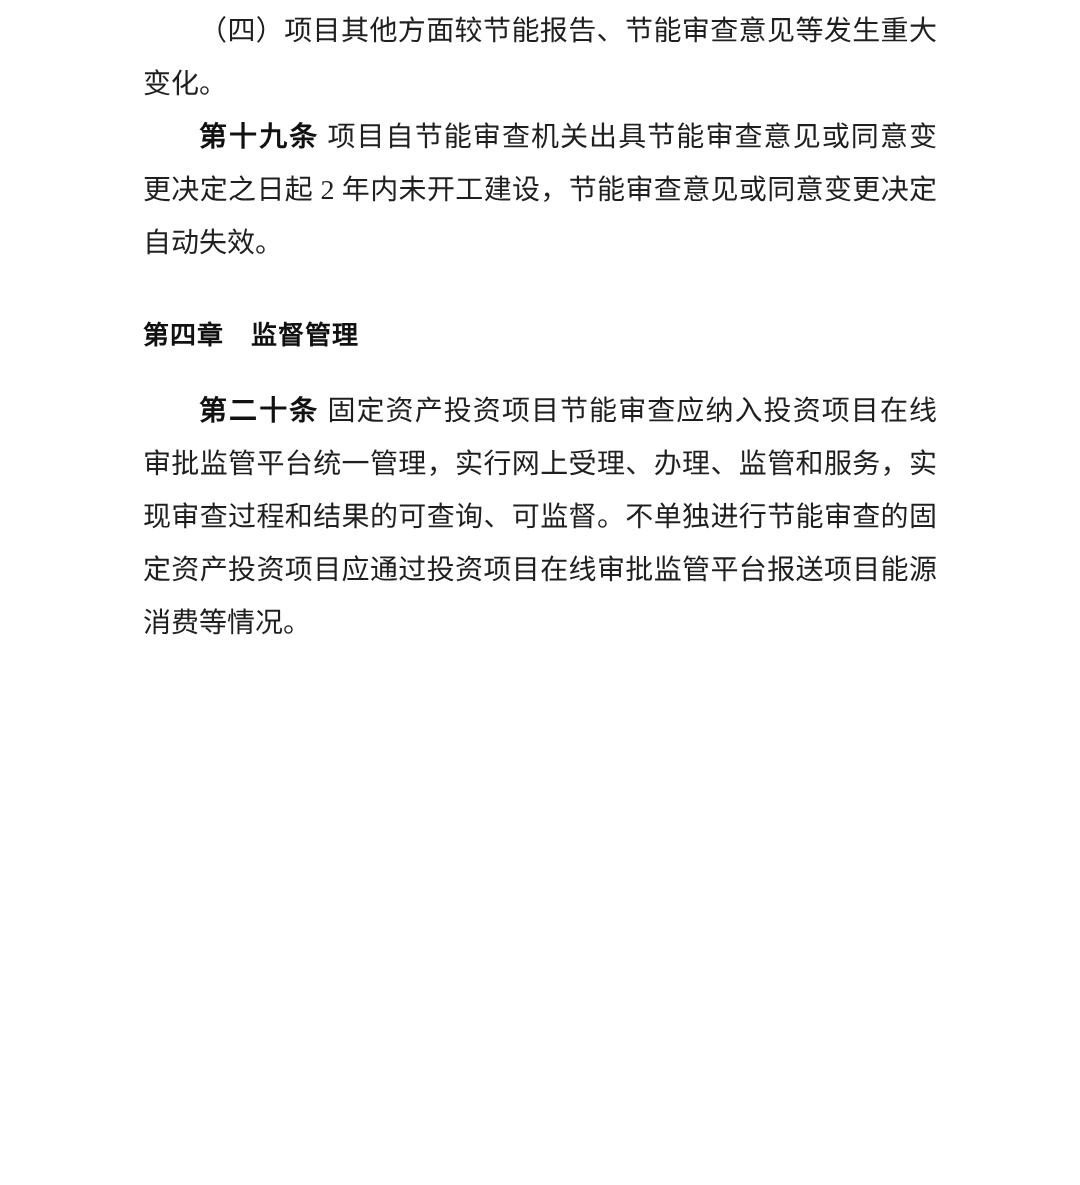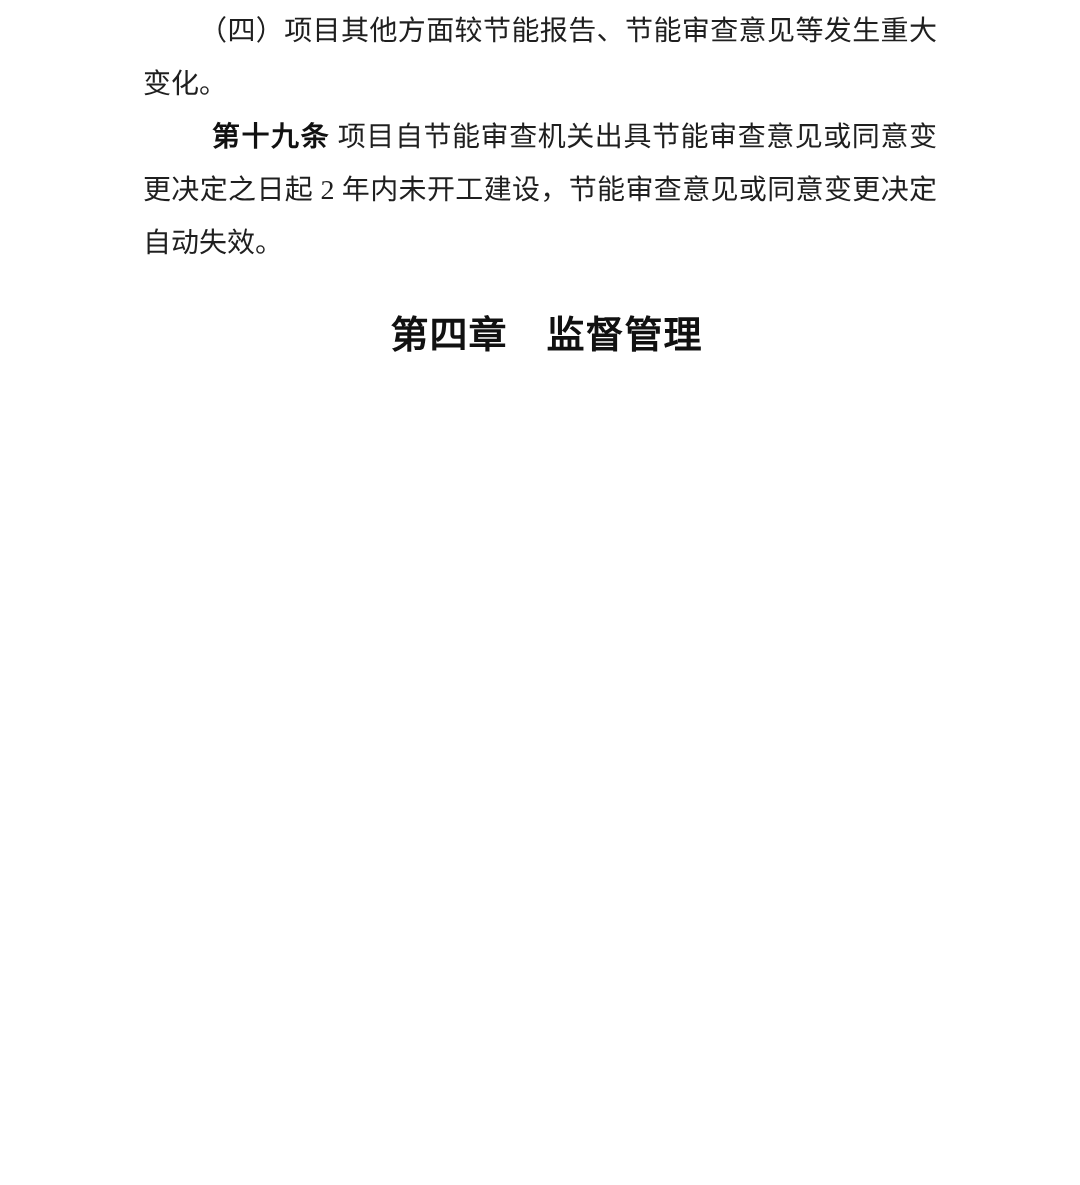--- a/index.html
+++ b/index.html
@@ -26,38 +26,37 @@
     text-align: justify;
     text-justify: inter-ideograph;
   }
   p.body {
     margin: 0;
     text-indent: 2em;
   }
   p.chapter-heading {
     margin: 40px 0 22px 0;
     text-indent: 0;
-    text-align: center;
     font-family: "Liberation Sans", "DejaVu Sans", sans-serif;
     font-weight: 700;
-    font-size: 38px;
+    font-size: 26px;
     letter-spacing: 2px;
     color: #111111;
   }
   .run { font-weight: 400; }
   .run-bold {
     font-weight: 700;
     font-family: "Liberation Sans", "DejaVu Sans", sans-serif;
     color: #111111;
     letter-spacing: 1px;
-    margin-left: 13px;
   }
 </style>
 </head>
 <body>
 
 <div class="page">
   <main class="content">
       <p class="body"><span class="run">（四）项目其他方面较节能报告、节能审查意见等发生重大变化。</span></p>
       <p class="body"><span class="run run-bold">第十九条</span><span class="run"> 项目自节能审查机关出具节能审查意见或同意变更决定之日起 2 年内未开工建设，节能审查意见或同意变更决定自动失效。</span></p>
       <p class="chapter-heading"><span class="run run-bold">第四章　监督管理</span></p>
+      <p class="body"><span class="run run-bold">第二十条</span><span class="run"> 固定资产投资项目节能审查应纳入投资项目在线审批监管平台统一管理，实行网上受理、办理、监管和服务，实现审查过程和结果的可查询、可监督。不单独进行节能审查的固定资产投资项目应通过投资项目在线审批监管平台报送项目能源消费等情况。</span></p>
     </main>
 </div>
 
 </body></html>

